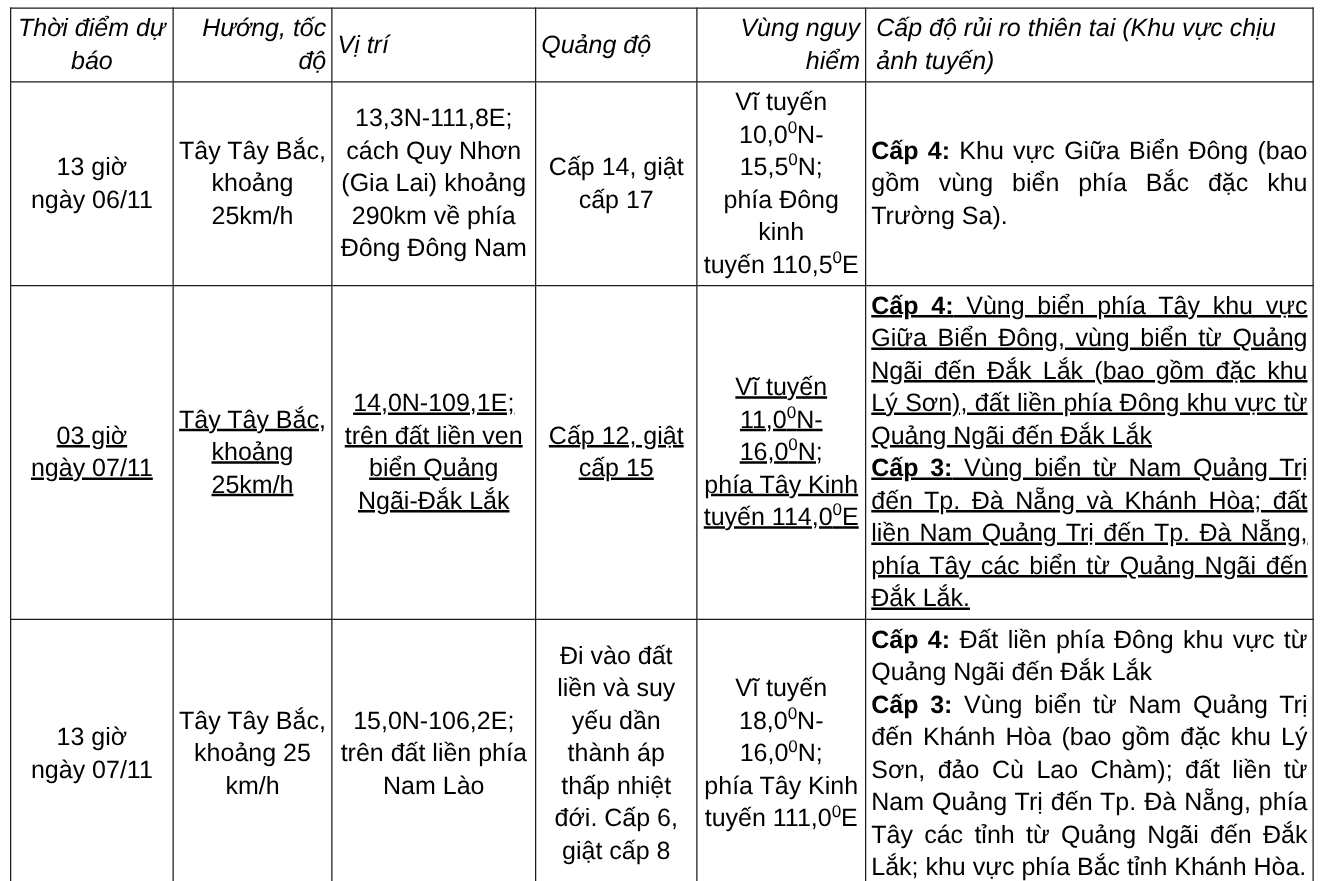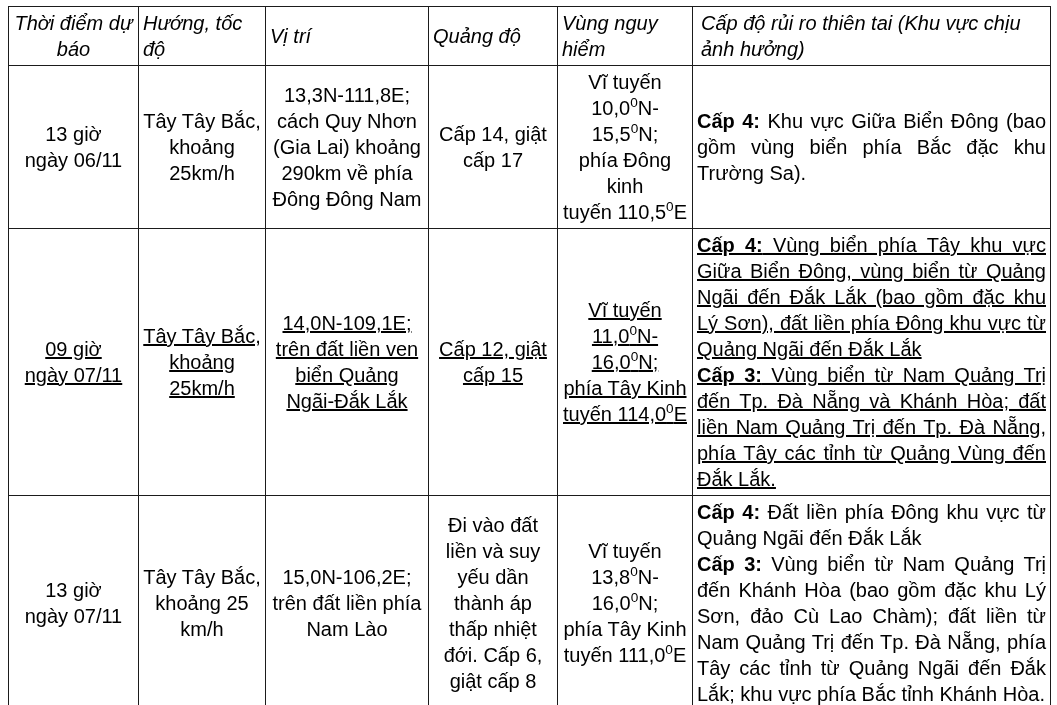--- a/index.html
+++ b/index.html
@@ -46,21 +46,21 @@
   col.c-dir   { width: 127px; }
   col.c-pos   { width: 163px; }
   col.c-int   { width: 129px; }
   col.c-dang  { width: 135px; }
   col.c-risk  { width: 358px; }
 
   
   thead th {
     font-style: italic;
     font-weight: 400;
-    text-align: left;
+    text-align: right;
     vertical-align: middle;
     height: 50px;
     padding-left: 9px;
     padding-right: 6px;
   }
   thead th.center {
     text-align: left;
     padding-left: 4px;
   }
   thead th.ctr-left {
@@ -114,21 +114,21 @@
         <col class="c-dang">
         <col class="c-risk">
     </colgroup>
     <thead>
       <tr>
         <th class="ctr-left">Thời điểm dự báo</th>
         <th>Hướng, tốc độ</th>
         <th class="center">Vị trí</th>
         <th class="center">Quảng độ</th>
         <th>Vùng nguy hiểm</th>
-        <th class="hdr-risk">Cấp độ rủi ro thiên tai (Khu vực chịu ảnh hưởng)</th>
+        <th class="hdr-risk">Cấp độ rủi ro thiên tai (Khu vực chịu ảnh tuyến)</th>
       </tr>
     </thead>
     <tbody>
 
       <tr class="r1">
         <td class="ctr">
           <span>13 giờ</span><br>
           <span>ngày 06/11</span>
         </td>
         <td class="ctr">Tây Tây Bắc, khoảng 25km/h</td>
@@ -137,45 +137,45 @@
         <td class="ctr">
           <span>Vĩ tuyến</span><br><span>10,0</span><sup class="deg">0</sup><span>N-15,5</span><sup class="deg">0</sup><span>N;</span><br><span>phía Đông kinh</span><br><span>tuyến 110,5</span><sup class="deg">0</sup><span>E</span>
         </td>
         <td class="risk mid">
           <div><b class="lvl">Cấp 4:</b><span> Khu vực Giữa Biển Đông (bao gồm vùng biển phía Bắc đặc khu Trường Sa).</span></div>
         </td>
       </tr>
 
       <tr class="r2">
         <td class="ctr">
-          <span>09 giờ</span><br>
+          <span>03 giờ</span><br>
           <span>ngày 07/11</span>
         </td>
         <td class="ctr">Tây Tây Bắc, khoảng 25km/h</td>
         <td class="ctr">14,0N-109,1E; trên đất liền ven biển Quảng Ngãi-Đắk Lắk</td>
         <td class="ctr">Cấp 12, giật cấp 15</td>
         <td class="ctr">
           <span>Vĩ tuyến</span><br><span>11,0</span><sup class="deg">0</sup><span>N-16,0</span><sup class="deg">0</sup><span>N;</span><br><span>phía Tây Kinh</span><br><span>tuyến 114,0</span><sup class="deg">0</sup><span>E</span>
         </td>
         <td class="risk">
           <div><b class="lvl">Cấp 4:</b><span> Vùng biển phía Tây khu vực Giữa Biển Đông, vùng biển từ Quảng Ngãi đến Đắk Lắk (bao gồm đặc khu Lý Sơn), đất liền phía Đông khu vực từ Quảng Ngãi đến Đắk Lắk</span></div>
-          <div><b class="lvl">Cấp 3:</b><span> Vùng biển từ Nam Quảng Trị đến Tp. Đà Nẵng và Khánh Hòa; đất liền Nam Quảng Trị đến Tp. Đà Nẵng, phía Tây các tỉnh từ Quảng Vùng đến Đắk Lắk.</span></div>
+          <div><b class="lvl">Cấp 3:</b><span> Vùng biển từ Nam Quảng Trị đến Tp. Đà Nẵng và Khánh Hòa; đất liền Nam Quảng Trị đến Tp. Đà Nẵng, phía Tây các biển từ Quảng Ngãi đến Đắk Lắk.</span></div>
         </td>
       </tr>
 
       <tr class="r3">
         <td class="ctr">
           <span>13 giờ</span><br>
           <span>ngày 07/11</span>
         </td>
         <td class="ctr">Tây Tây Bắc, khoảng 25 km/h</td>
         <td class="ctr">15,0N-106,2E; trên đất liền phía Nam Lào</td>
         <td class="ctr">Đi vào đất liền và suy yếu dần thành áp thấp nhiệt đới. Cấp 6, giật cấp 8</td>
         <td class="ctr">
-          <span>Vĩ tuyến</span><br><span>13,8</span><sup class="deg">0</sup><span>N-16,0</span><sup class="deg">0</sup><span>N;</span><br><span>phía Tây Kinh</span><br><span>tuyến 111,0</span><sup class="deg">0</sup><span>E</span>
+          <span>Vĩ tuyến</span><br><span>18,0</span><sup class="deg">0</sup><span>N-16,0</span><sup class="deg">0</sup><span>N;</span><br><span>phía Tây Kinh</span><br><span>tuyến 111,0</span><sup class="deg">0</sup><span>E</span>
         </td>
         <td class="risk">
           <div><b class="lvl">Cấp 4:</b><span> Đất liền phía Đông khu vực từ Quảng Ngãi đến Đắk Lắk</span></div>
           <div><b class="lvl">Cấp 3:</b><span> Vùng biển từ Nam Quảng Trị đến Khánh Hòa (bao gồm đặc khu Lý Sơn, đảo Cù Lao Chàm); đất liền từ Nam Quảng Trị đến Tp. Đà Nẵng, phía Tây các tỉnh từ Quảng Ngãi đến Đắk Lắk; khu vực phía Bắc tỉnh Khánh Hòa.</span></div>
         </td>
       </tr>
 
     </tbody>
   </table>
 </div>

